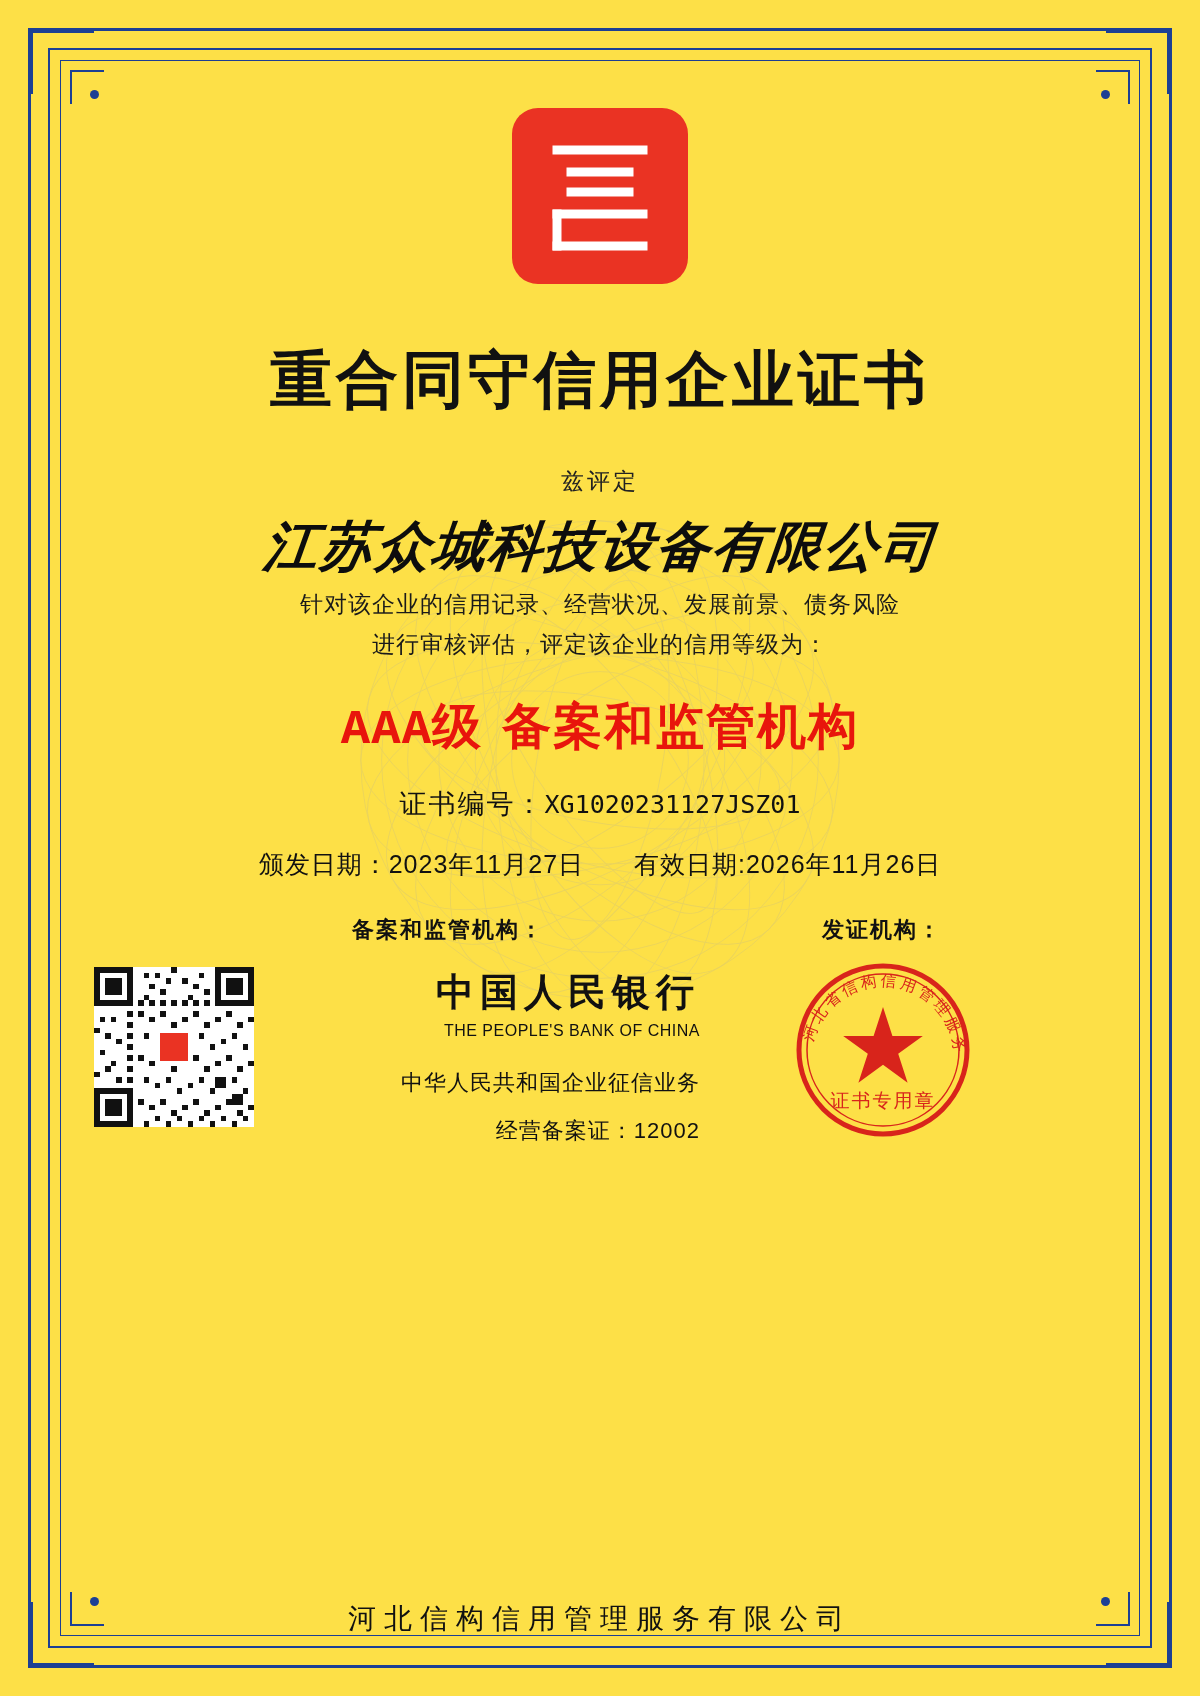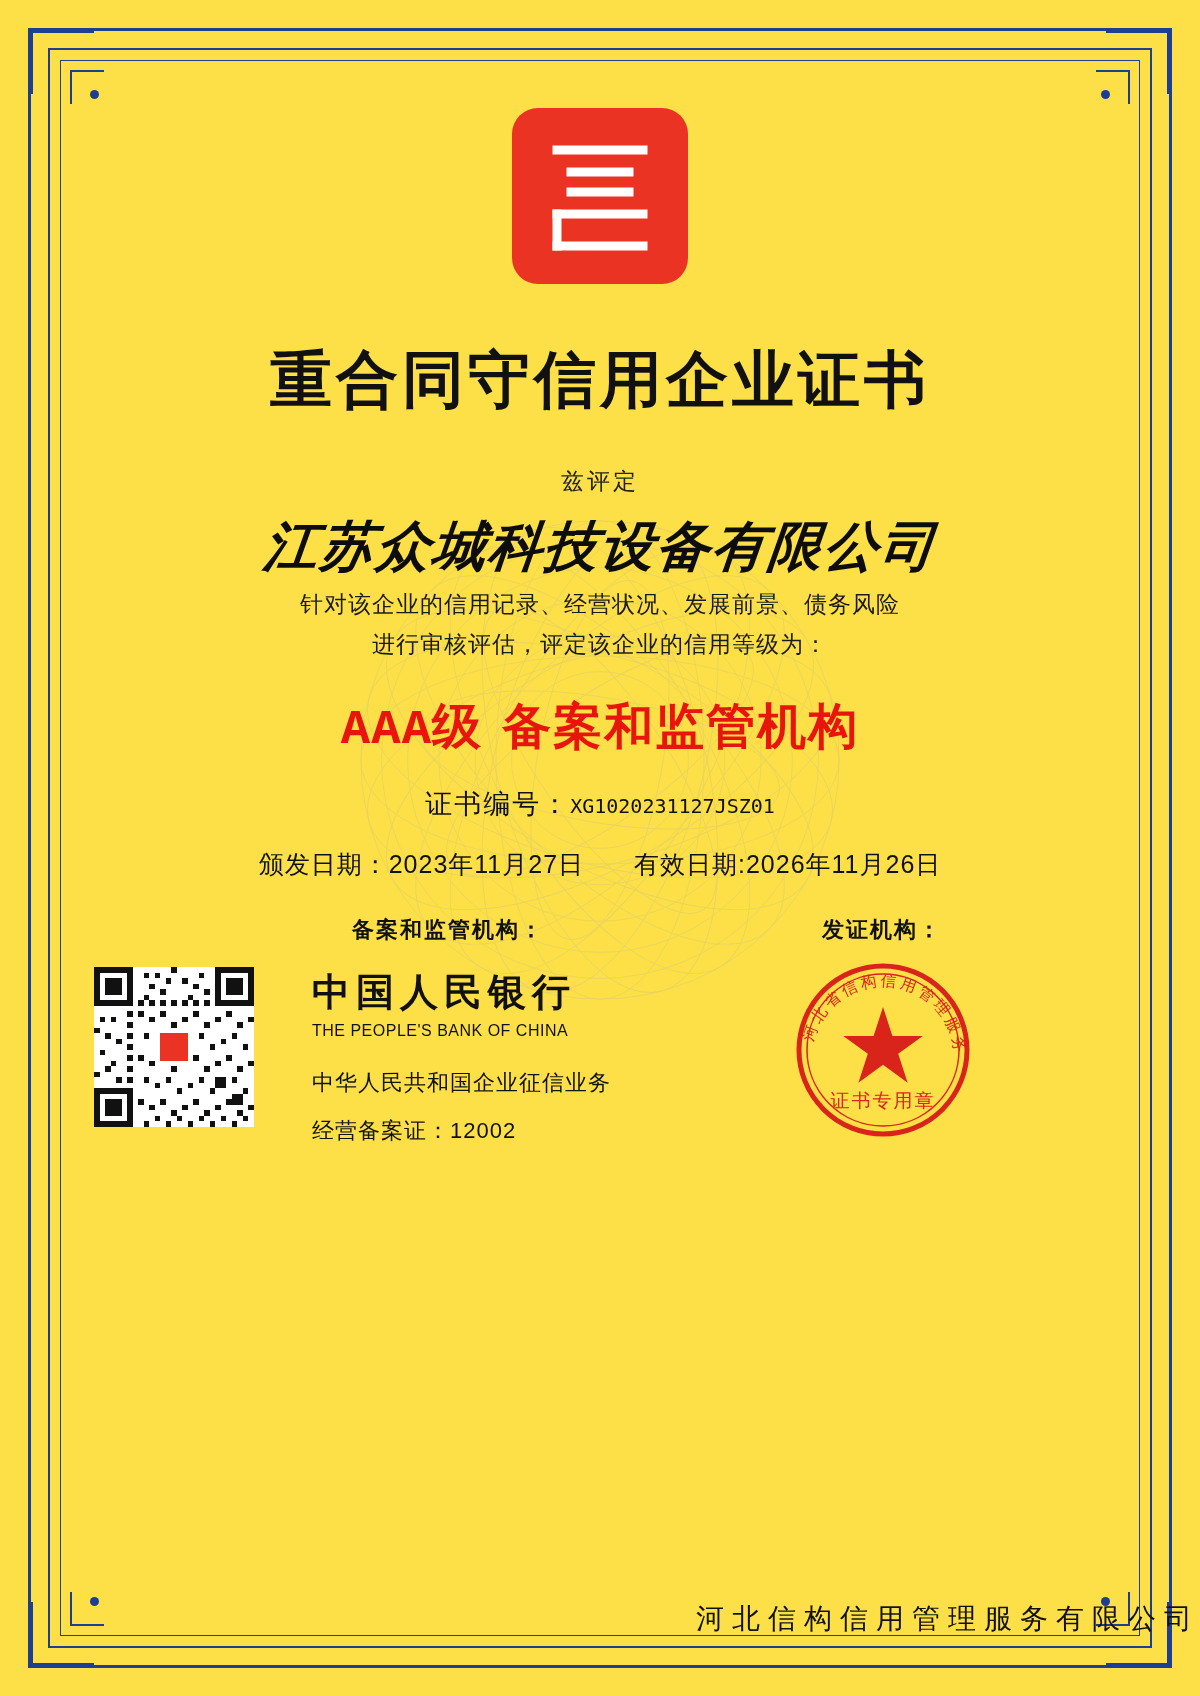--- a/index.html
+++ b/index.html
@@ -177,21 +177,21 @@
   }
 
   .cert-no {
     margin-top: 26px;
     font-size: 27px;
     letter-spacing: 2px;
     color: #111;
   }
   .cert-no .mono {
     font-family: "DejaVu Sans Mono", monospace;
-    font-size: 20px;
+    font-size: 25px;
     letter-spacing: 0px;
     margin-top: 23px;
   }
 
   .dates {
     margin-top: 26px;
     font-size: 25px;
     letter-spacing: 1px;
     color: #111;
   }
@@ -221,24 +221,24 @@
     font-size: 22px;
     letter-spacing: 2px;
     color: #111;
     font-weight: bold;
   }
   .auth-label.filing { left: 272px; top: 0; }
   .auth-label.issuer { left: 742px; top: 0; }
 
   .bank-block {
     position: absolute;
-    left: 232px;
+    left: 220px;
     top: 52px;
     width: 400px;
-    text-align: left;
+    text-align: right;
   }
   .bank-cn {
     font-family: "DejaVu Serif", serif;
     font-size: 38px;
     font-weight: 700;
     letter-spacing: 6px;
     color: #111;
   }
   .bank-en {
     margin-top: 4px;
@@ -278,21 +278,21 @@
     width: 190px; height: 190px;
   }
 
   .footer-company {
     position: absolute;
     left: 0; right: 0;
     bottom: 58px;
     font-size: 28px;
     letter-spacing: 8px;
     color: #111;
-    text-align: right;
+    text-align: center;
   }
 </style>
 </head>
 <body>
 
 <div class="certificate">
 
   <div class="frame-outer"></div>
   <div class="frame-inner"></div>
   <div class="frame-thin"></div>

